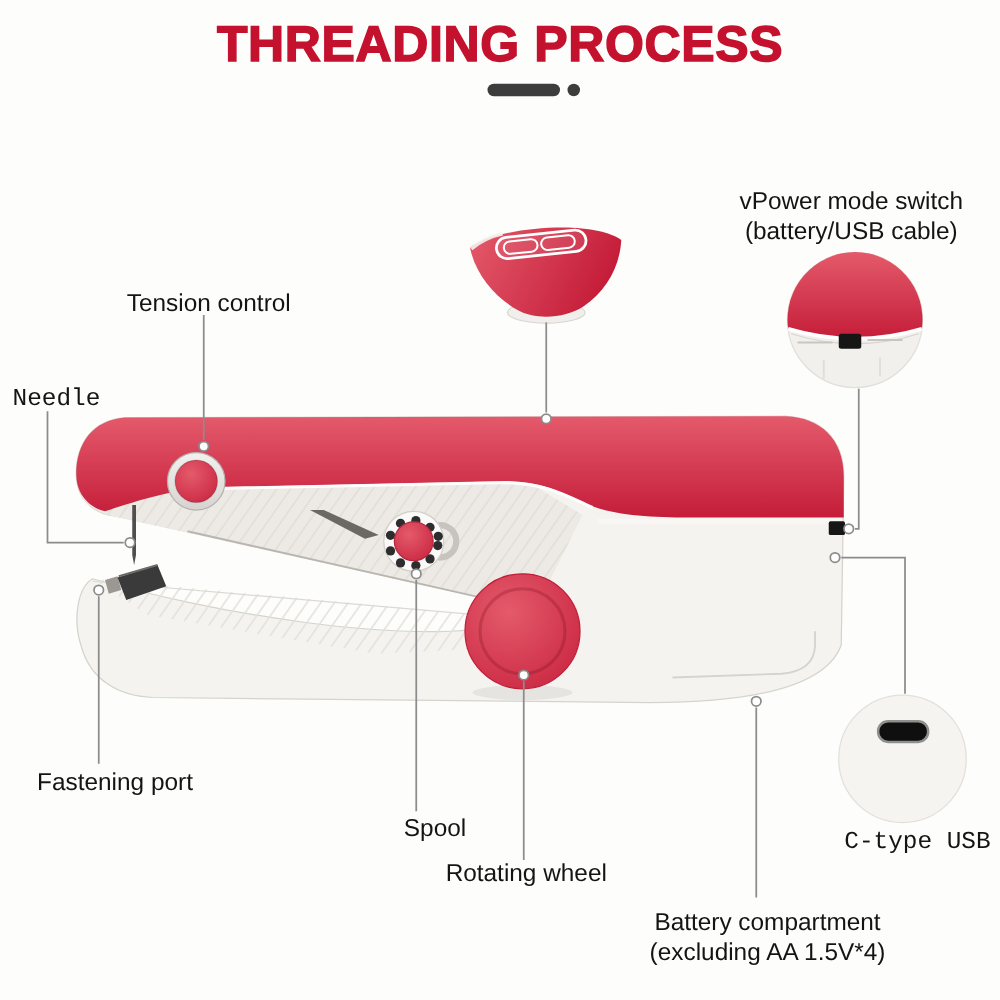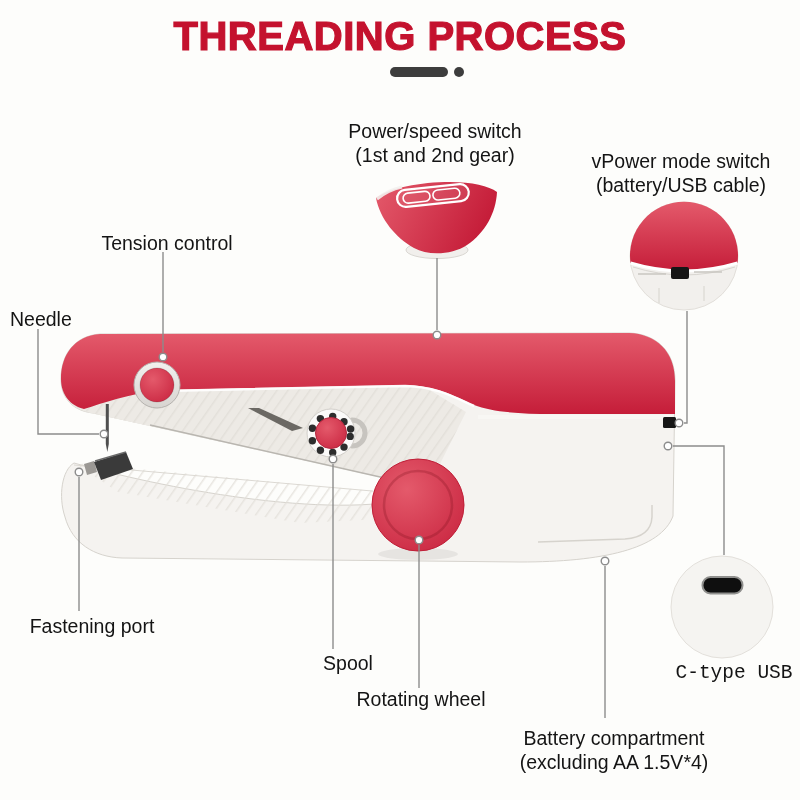--- a/index.html
+++ b/index.html
@@ -13,21 +13,21 @@
     position:absolute;left:50%;top:14px;transform:translateX(-50%);
     font-size:40px;font-weight:bold;letter-spacing:.5px;white-space:nowrap;
     color:var(--title-red,#c8102e);-webkit-text-stroke:1.2px currentColor;
   }
   .dash{position:absolute;left:390px;top:67px;width:58px;height:10px;border-radius:5px;background:var(--dark-accent,#3d3d3d);}
   .dot{position:absolute;left:454px;top:67px;width:10px;height:10px;border-radius:50%;background:var(--dark-accent,#3d3d3d);}
   .lbl{
     position:absolute;font-size:19.5px;line-height:1.24;color:var(--label-text,#141414);
     text-align:center;transform:translateX(-50%);white-space:nowrap;
   }
-  .lbl-left{transform:none;text-align:left;}
+  .lbl-left{transform:none;text-align:left;font-family:Liberation Mono, monospace;}
   
   .body-fill{fill:var(--body-white);stroke:var(--body-edge);stroke-width:1;}
   .deck-shade-fill{fill:var(--deck-shade);}
   .hatch-fill{fill:url(#hatchP);}
   .hatch-line{stroke:var(--hatch);stroke-width:3;}
   .red-band{fill:url(#gradBand);}
   .seam{stroke:var(--body-edge);fill:none;stroke-width:1.5;}
   .leader{stroke:var(--leader-line);stroke-width:1.4;fill:none;}
   .ldot{fill:#ffffff;stroke:var(--leader-line);stroke-width:1.4;}
   .st-rl{stop-color:var(--machine-red-light);}
@@ -198,24 +198,20 @@
       <circle class="ldot" cx="419" cy="540" r="3.8"></circle>
       <path class="leader" d="M 79 477 L 79 611"></path>
       <circle class="ldot" cx="79" cy="472" r="3.8"></circle>
     </g>
   </svg>
 
   <div class="title">THREADING PROCESS</div>
   <div class="dash"></div>
   <div class="dot"></div>
 
-  <div class="lbl" style="left:435px;top:119px;">
-    <span>Power/speed switch</span><br>
-    <span>(1st and 2nd gear)</span>
-  </div>
 
   <div class="lbl" style="left:167px;top:231px;">Tension control</div>
 
   <div class="lbl" style="left:681px;top:149px;">
     <span>vPower mode switch</span><br>
     <span>(battery/USB cable)</span>
   </div>
 
   <div class="lbl lbl-left" style="left:10px;top:307px;">Needle</div>
 

